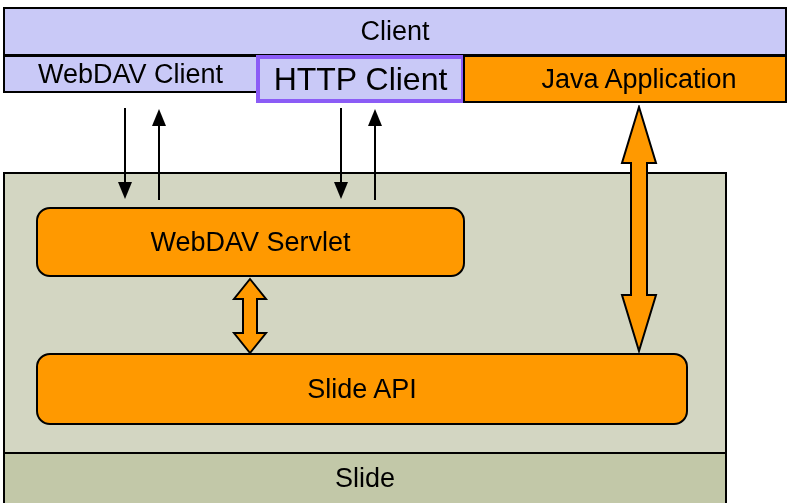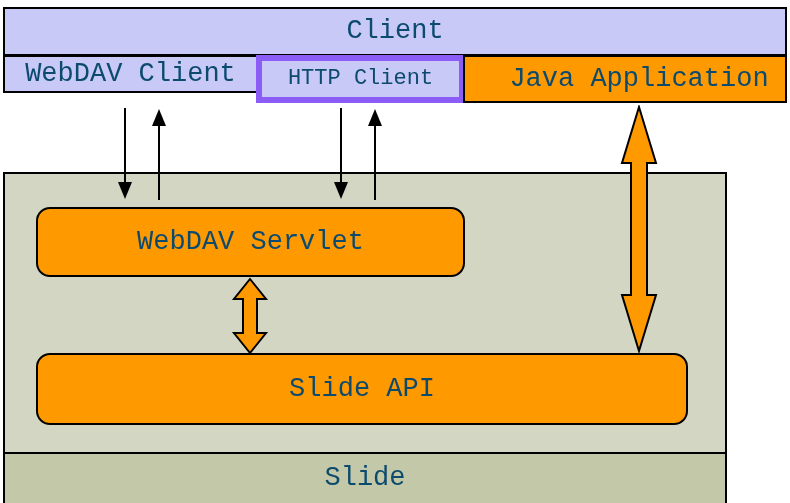--- a/index.html
+++ b/index.html
@@ -15,25 +15,24 @@
     background: #ffffff;
     overflow: hidden;
     font-family: "Liberation Sans", sans-serif;
   }
   .box {
     position: absolute;
     box-sizing: border-box;
     display: flex;
     align-items: center;
     justify-content: center;
-    color: #0c4a6e;
+    color: #000000;
     text-align: center;
     line-height: 1;
     white-space: nowrap;
-    font-family: Liberation Mono, monospace;
   }
   #client-title {
     left: 3px;
     top: 7px;
     width: 784px;
     height: 49px;
     font-size: 27px;
     background: #c9c9f7;
     border: 2px solid #000000;
     border-bottom: 2px solid #000000;
@@ -45,23 +44,23 @@
     height: 38px;
     border: 2px solid #000000;
     background: #c9c9f7;
     font-size: 27px;
   }
   #http-client {
     left: 256px;
     top: 55px;
     width: 209px;
     height: 48px;
-    border: 6px solid #8b5cf6;
+    border: 4px solid #8b5cf6;
     background: #c9c9f7;
-    font-size: 22px;
+    font-size: 32px;
   }
   #java-application {
     left: 463px;
     top: 55px;
     width: 324px;
     height: 48px;
     border: 2px solid #000000;
     background: #ff9900;
     font-size: 27px;
     padding-left: 28px;

